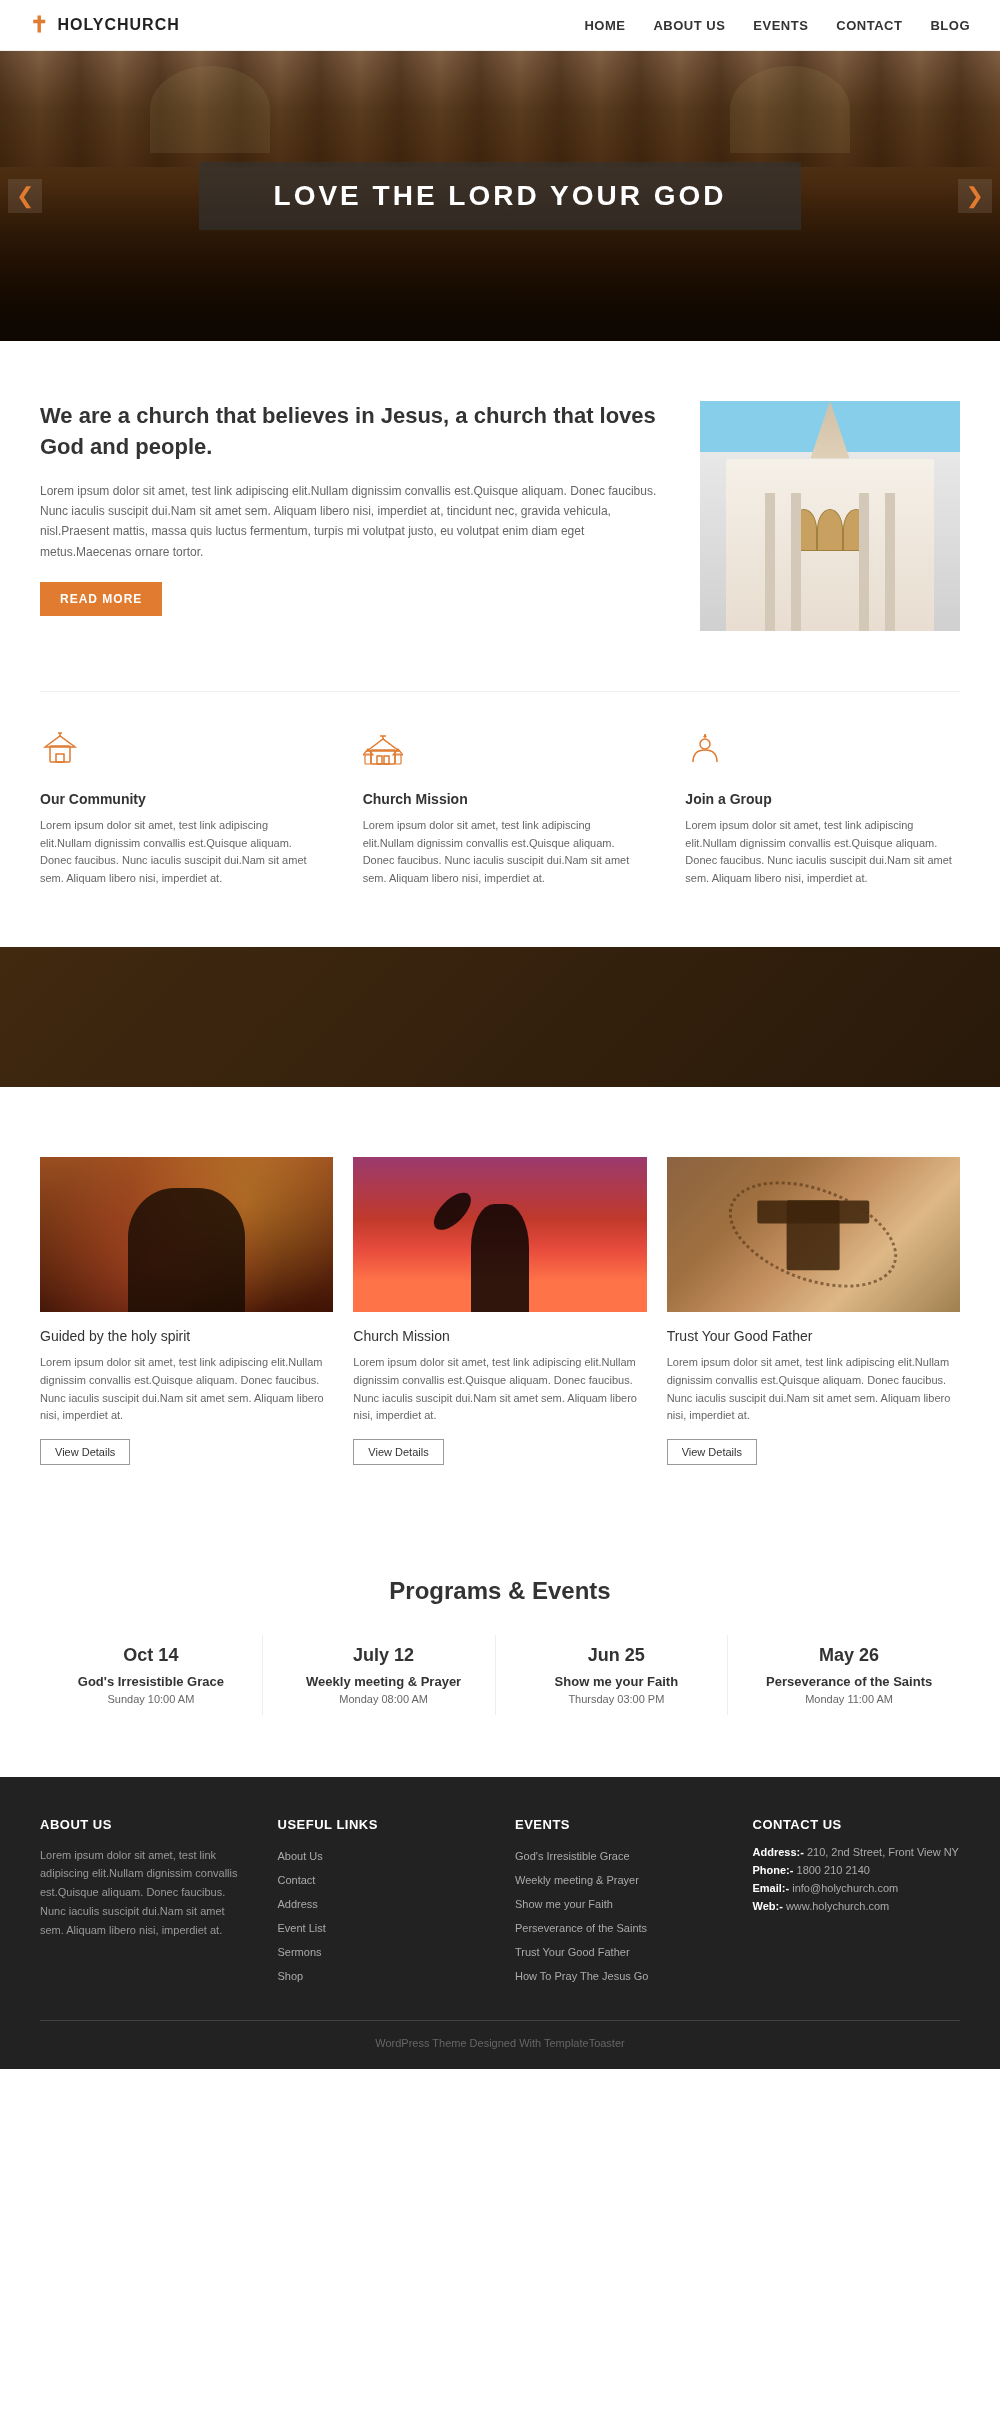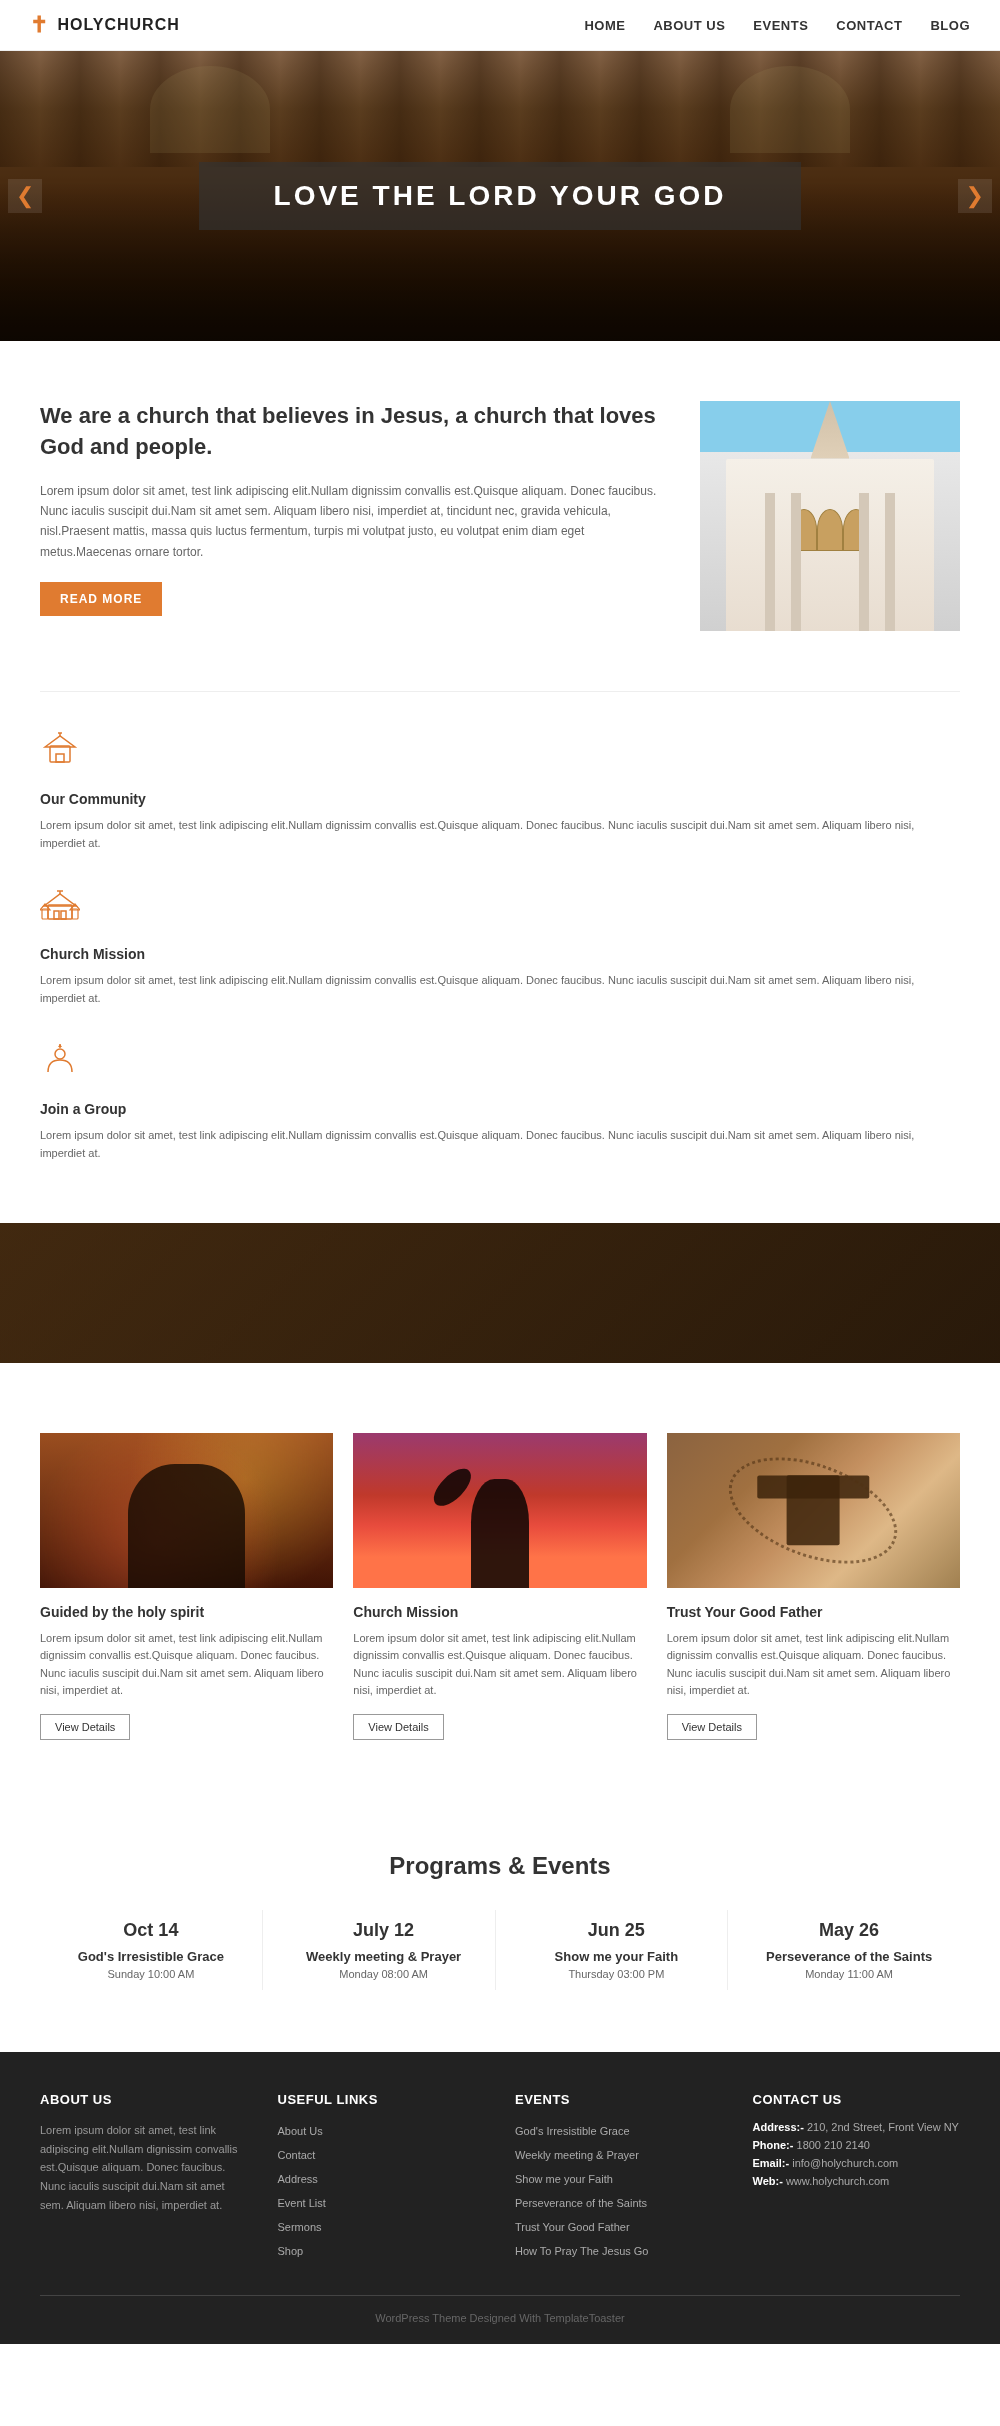--- a/index.html
+++ b/index.html
@@ -56,21 +56,21 @@
       font-size: 12px; font-weight: 700; cursor: pointer; text-transform: uppercase; letter-spacing: 1px;
     }
     .about-image { width: 260px; flex-shrink: 0; }
     .about-image .img-placeholder {
       width: 260px; height: 230px;
       background: linear-gradient(135deg, #c8b89a 0%, #e8d5b0 30%, #f0e8d0 50%, #d4c090 70%, #b89060 100%);
       position: relative; overflow: hidden;
     }
 
     
-    .features-section { display: flex; gap: 35px; padding: 40px 40px; max-width: 1000px; margin: 0 auto; flex-direction: column; }
+    .features-section { display: flex; gap: 48px; padding: 40px 40px; max-width: 1000px; margin: 0 auto; }
     .feature-item { flex: 1; }
     .feature-icon { font-size: 30px; color: #e07b30; margin-bottom: 12px; }
     .feature-item h3 { font-size: 14px; font-weight: 700; margin-bottom: 10px; }
     .feature-item p { font-size: 11px; color: #666; line-height: 1.6; }
 
     
     .quote-section {
       width: 100%; padding: 70px 60px; text-align: center;
       background: linear-gradient(rgba(40,25,10,0.75), rgba(40,25,10,0.75)), #5a3a1a;
       margin: 20px 0;
@@ -81,21 +81,21 @@
 
     
     .cards-section { display: flex; gap: 20px; padding: 50px 40px; max-width: 1000px; margin: 0 auto; }
     .card { flex: 1; }
     .card-img {
       width: 100%; height: 155px; margin-bottom: 16px; overflow: hidden; position: relative;
     }
     .card-img-1 { background: linear-gradient(135deg, #c0392b 0%, #e74c3c 30%, #ff6b6b 50%, #c0392b 70%, #8b0000 100%); }
     .card-img-2 { background: linear-gradient(135deg, #8e44ad 0%, #c0392b 40%, #e74c3c 60%, #ff6348 80%, #c0392b 100%); }
     .card-img-3 { background: linear-gradient(135deg, #8b6340 0%, #a0522d 30%, #cd853f 50%, #deb887 70%, #8b6340 100%); }
-    .card h3 { font-size: 14px; font-weight: 700; margin-bottom: 10px; }
+    .card h3 { font-size: 14px; font-weight: 400; margin-bottom: 10px; }
     .card p { font-size: 11px; color: #666; line-height: 1.6; margin-bottom: 14px; }
     .btn-view-details {
       background: transparent; color: #333; border: 1px solid #999;
       padding: 6px 14px; font-size: 11px; cursor: pointer;
     }
 
     
     .programs-section { padding: 50px 40px; max-width: 1000px; margin: 12px auto; text-align: center; }
     .programs-section h2 { font-size: 24px; font-weight: 700; margin-bottom: 30px; }
     .programs-grid { display: flex; gap: 10px; justify-content: center; }

